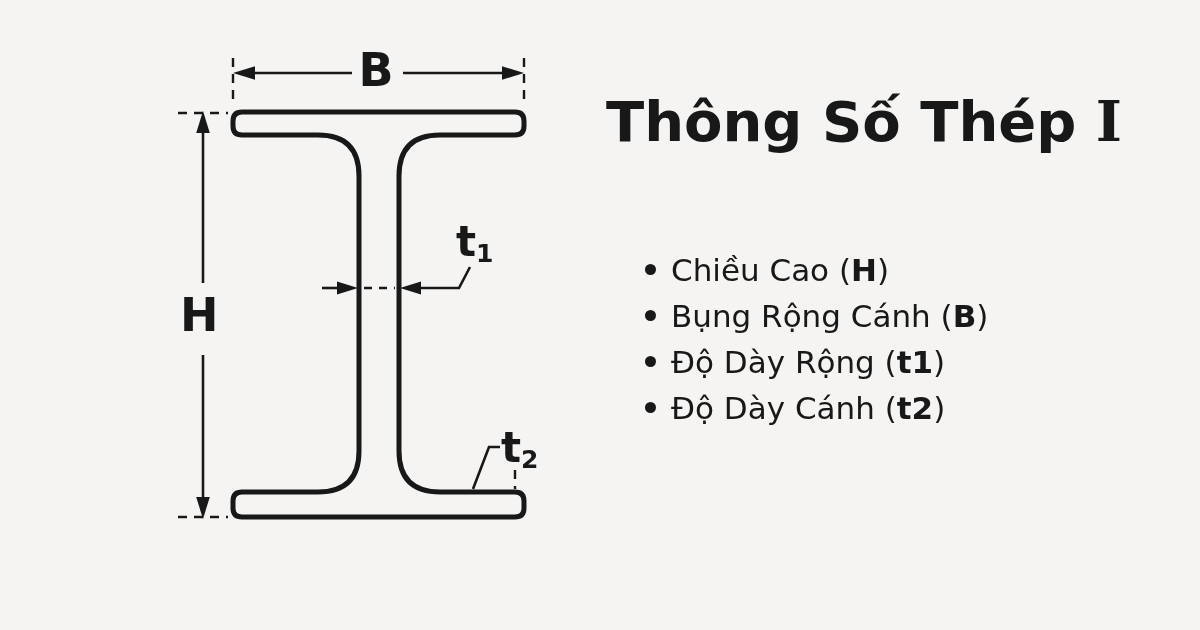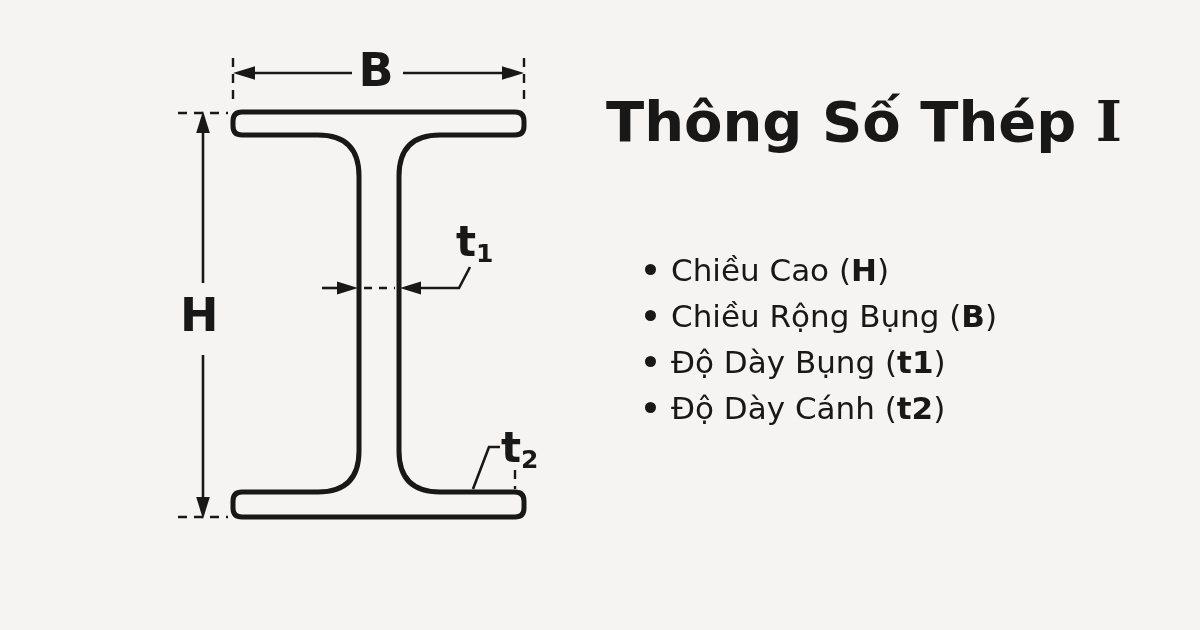--- a/index.html
+++ b/index.html
@@ -155,25 +155,25 @@
   <div class="right-col">
     <h1 class="page-title"><span>Thông Số Thép</span> <span class="beam-symbol">I</span></h1>
 
     <ul class="spec-list">
       <li class="spec-item">
         <span class="bullet"></span>
         <span class="spec-text"><span>Chiều Cao (</span><b class="param">H</b><span>)</span></span>
       </li>
       <li class="spec-item">
         <span class="bullet"></span>
-        <span class="spec-text"><span>Chiều Rộng Bụng (</span><b class="param">B</b><span>)</span></span>
+        <span class="spec-text"><span>Bụng Rộng Cánh (</span><b class="param">B</b><span>)</span></span>
       </li>
       <li class="spec-item">
         <span class="bullet"></span>
-        <span class="spec-text"><span>Độ Dày Bụng (</span><b class="param">t1</b><span>)</span></span>
+        <span class="spec-text"><span>Độ Dày Rộng (</span><b class="param">t1</b><span>)</span></span>
       </li>
       <li class="spec-item">
         <span class="bullet"></span>
         <span class="spec-text"><span>Độ Dày Cánh (</span><b class="param">t2</b><span>)</span></span>
       </li>
     </ul>
   </div>
 </div>
 
 </body></html>

